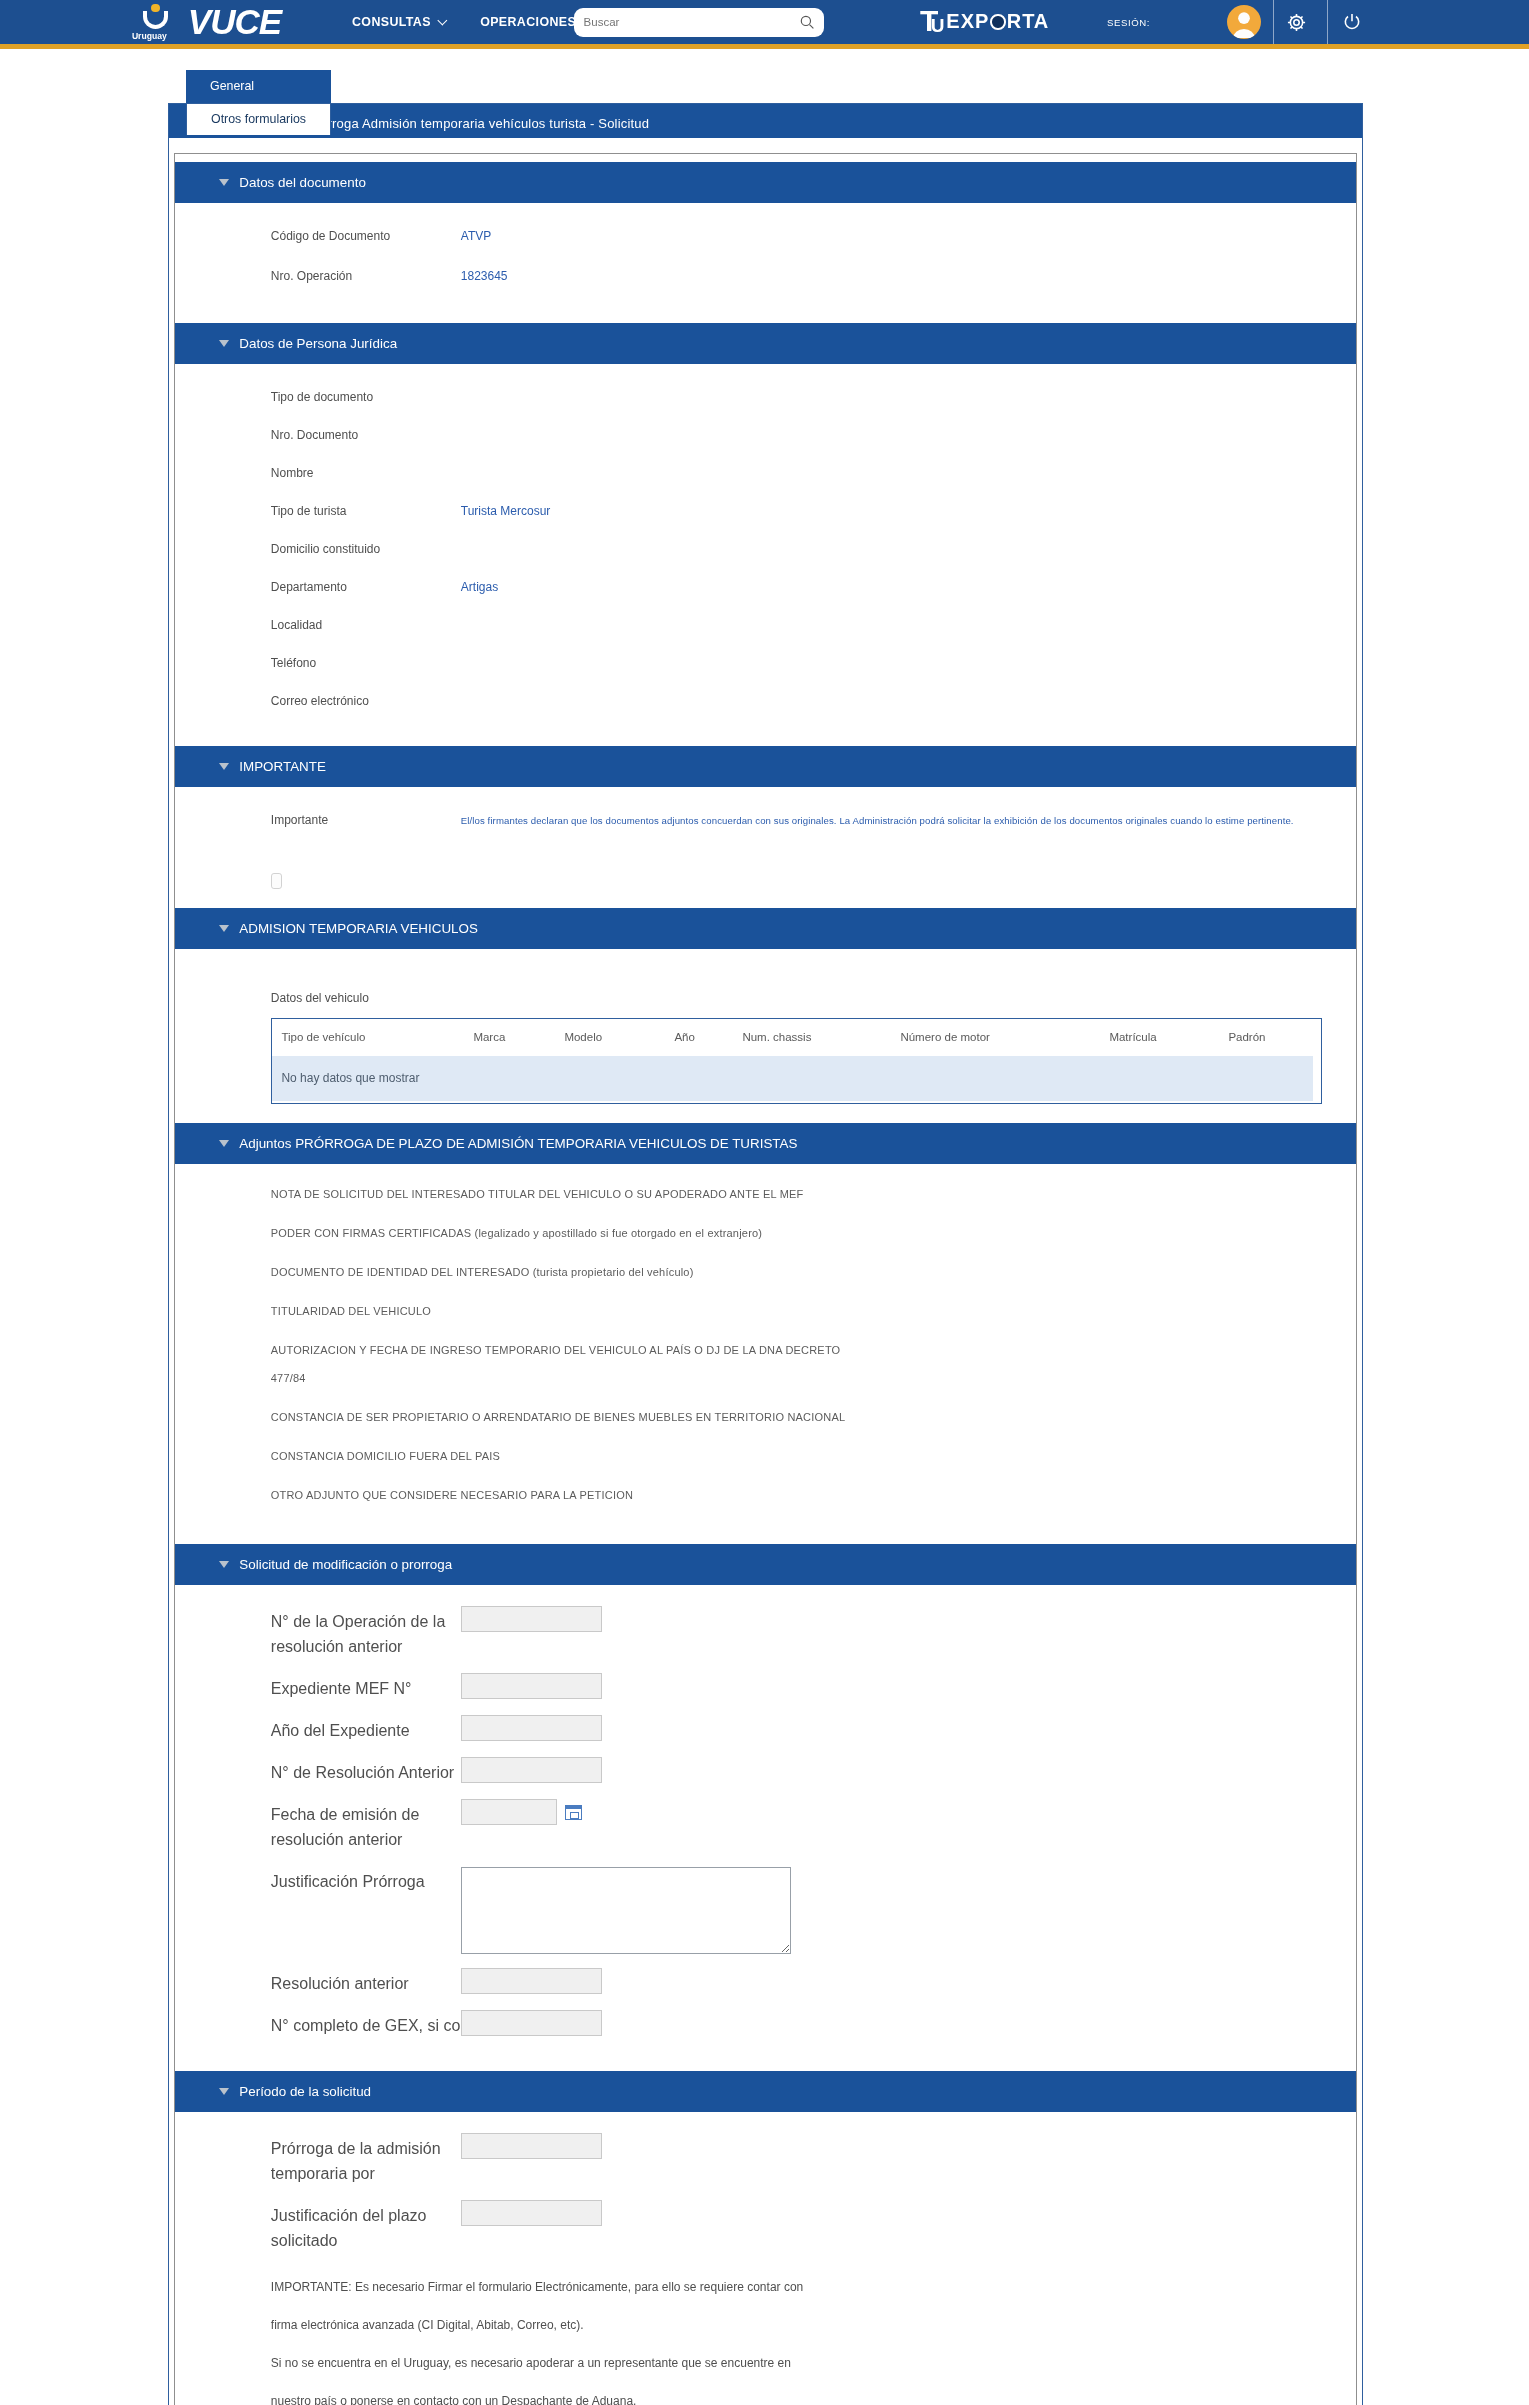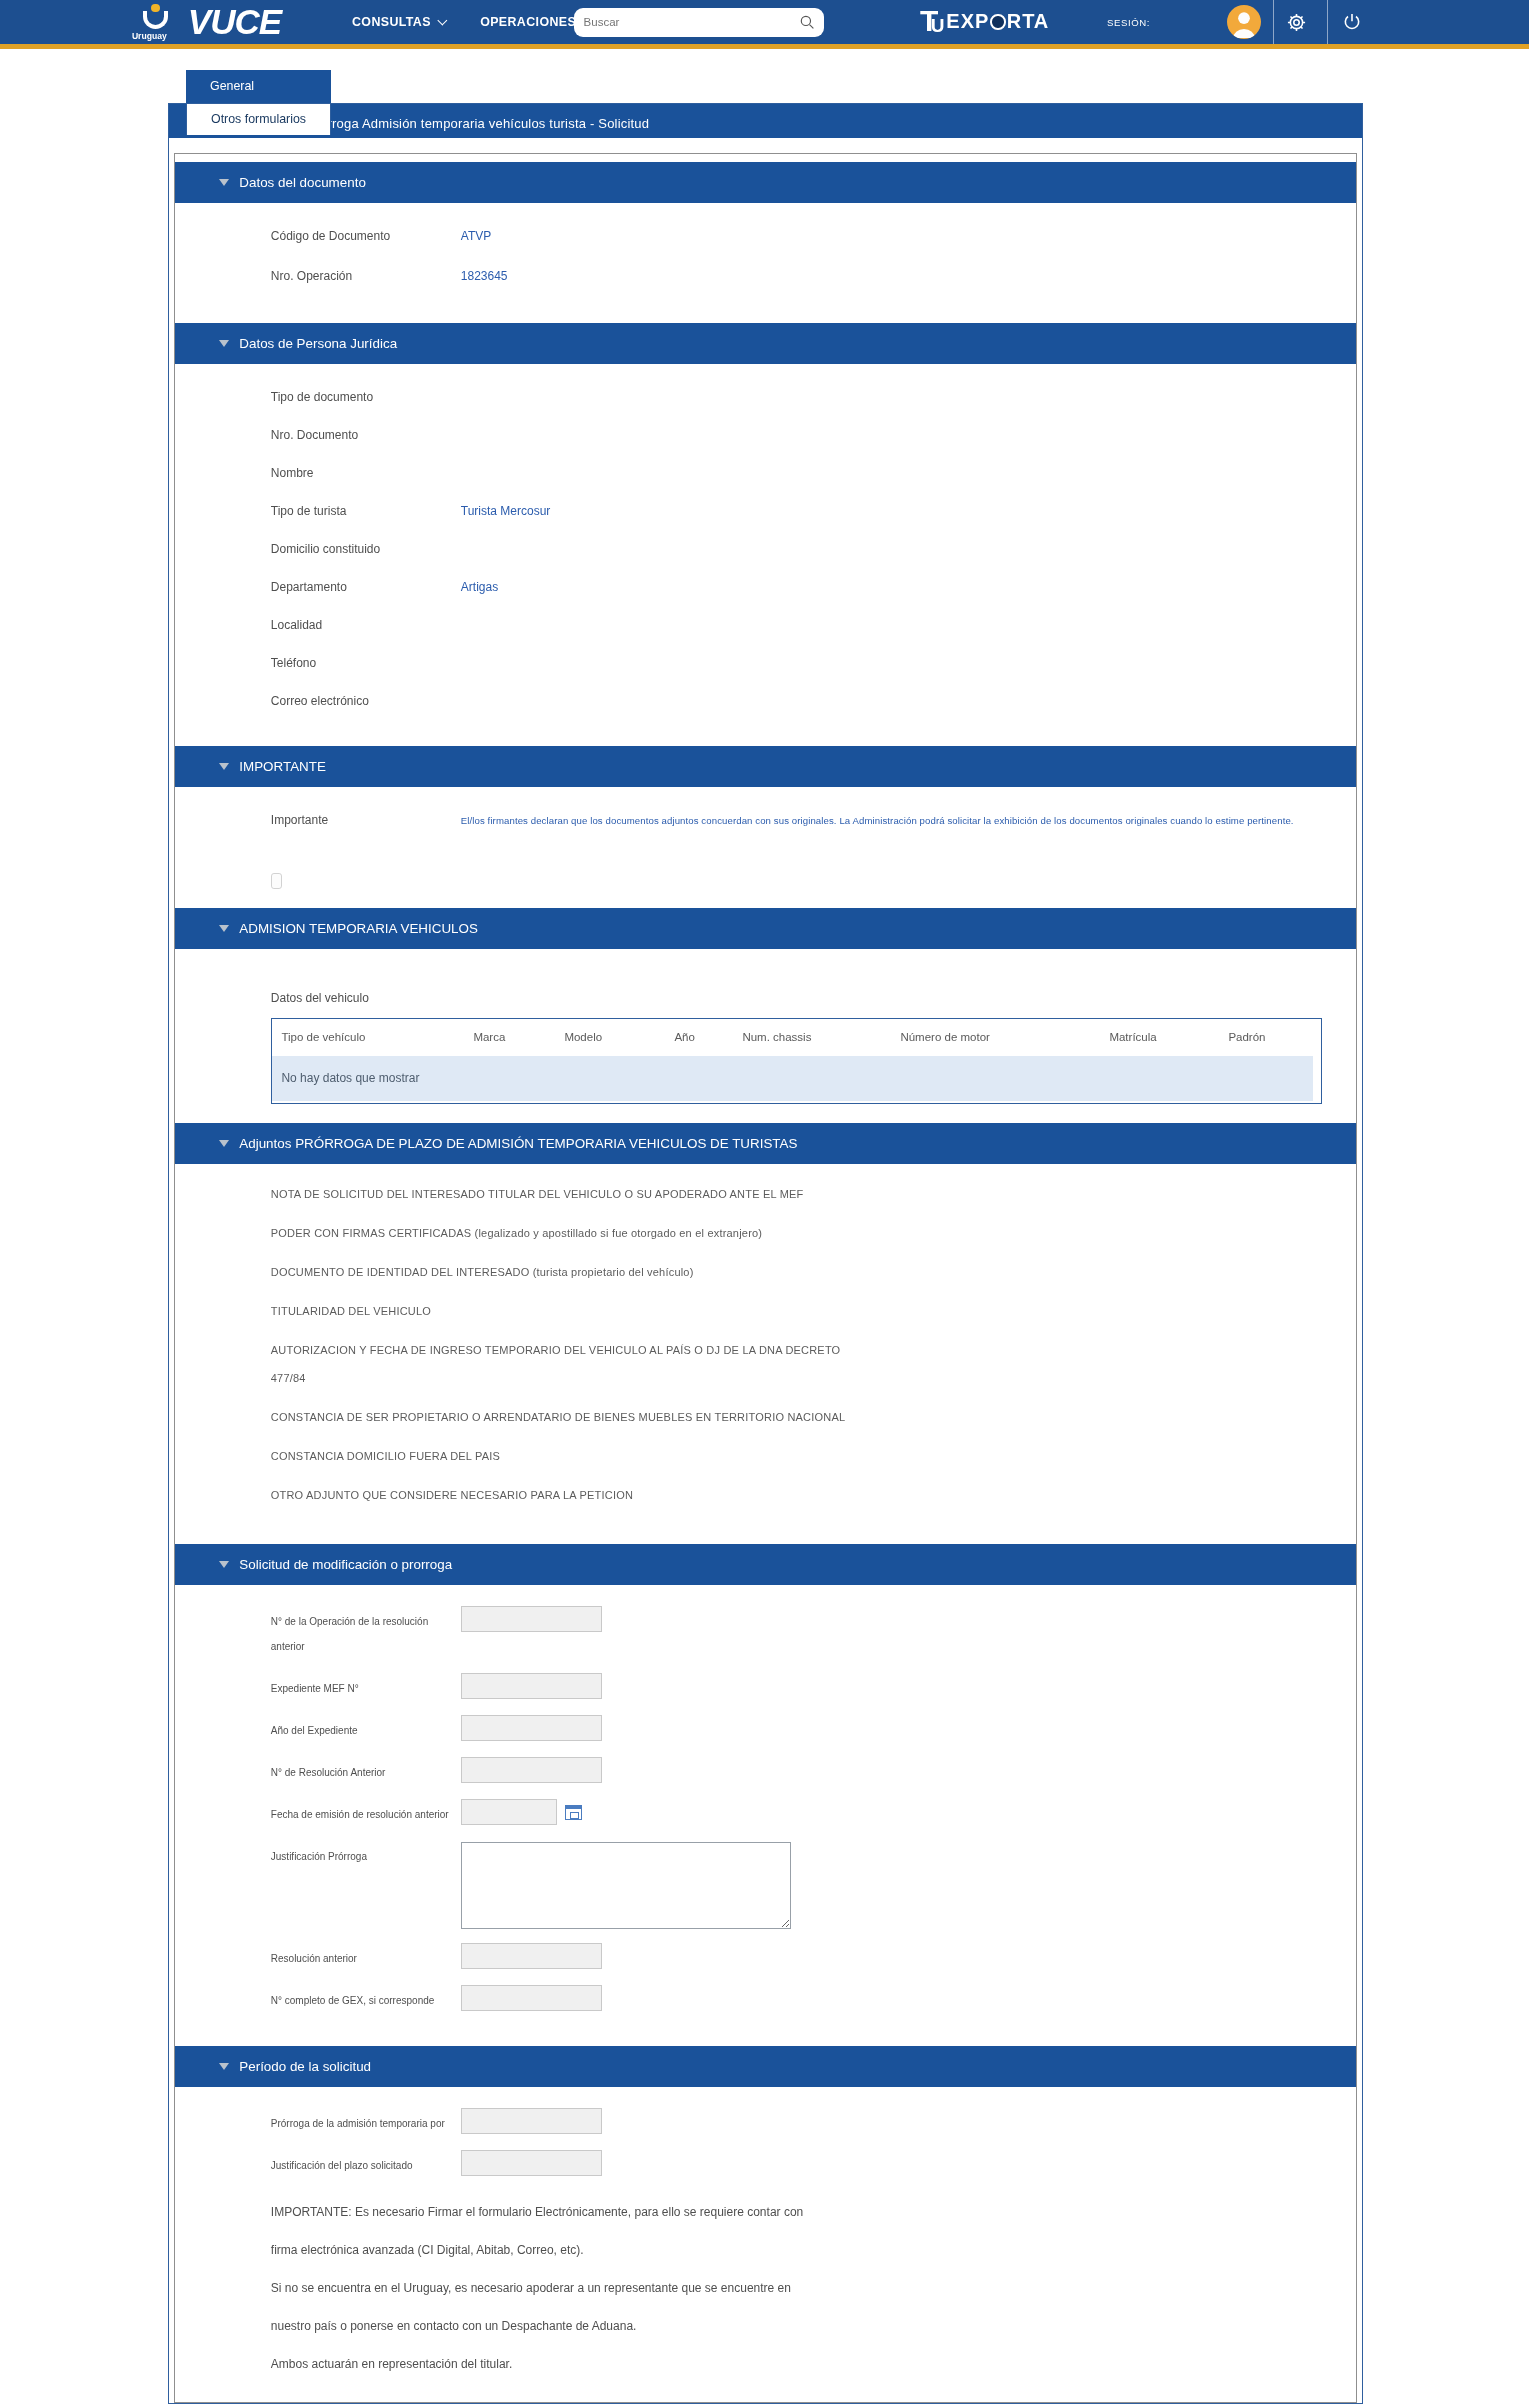--- a/index.html
+++ b/index.html
@@ -57,21 +57,21 @@
   .tbl-label { margin-top:21px; font-size:12px; color:#4f4f4f; }
   .vtable { width:1051px; margin-top:13.4px; border:1px solid var(--tab-border,#2f5f9e); background:#fff; }
   .vhead { display:grid; grid-template-columns:192px 91px 110px 68px 158px 209px 119px 1fr; align-items:center; height:35px; }
   .vhead span { padding-left:9.6px; font-size:11.5px; color:#5a5a5a; }
   .vempty { margin:1.9px 7.6px 1.9px 0; background:var(--empty-row-bg,#dfe9f5); height:45px; line-height:45px; padding-left:9.6px; color:#4e5d6e; font-size:12px; }
   
   .adj { font-size:11px; color:#5c5c5c; line-height:18px; margin-bottom:21px; letter-spacing:0.2px; }
   .adj.cont { margin-top:-11.5px; }
   
   .srow { display:flex; align-items:flex-start; margin-bottom:14.3px; }
-  .slabel { width:190px; flex:none; font-size:10px; color:#4f4f4f; line-height:25px; padding-top:2.9px; }
+  .slabel { width:190px; flex:none; font-size:16px; color:#4f4f4f; line-height:25px; padding-top:2.9px; }
   .slabel.nowrap { white-space:nowrap; }
   .sinput { width:141px; height:26px; background:#f0f0f0; border:1px solid #c9c9c9; font-family:inherit; font-size:11.5px; padding:0 5.7px; }
   .sinput.date { width:96px; }
   .cal { width:16.3px; height:15.3px; border:1px solid #4a7cc0; background:#fff; margin:5.7px 0 0 8.6px; position:relative; cursor:pointer; flex:none; }
   .cal::before { content:""; position:absolute; left:-1px; right:-1px; top:-1px; height:3.8px; background:#4a7cc0; }
   .cal::after { content:""; position:absolute; left:3.8px; top:5.7px; width:6.7px; height:5.7px; border:1px solid #4a7cc0; }
   .stext { width:330px; height:87px; border:1px solid #98a0a8; background:#fff; resize:both; font-family:inherit; font-size:11.5px; padding:3.8px 5.7px; }
   
   .notes { margin-top:9.6px; }
   .note { font-size:12px; color:#4f4f4f; line-height:38px; }

